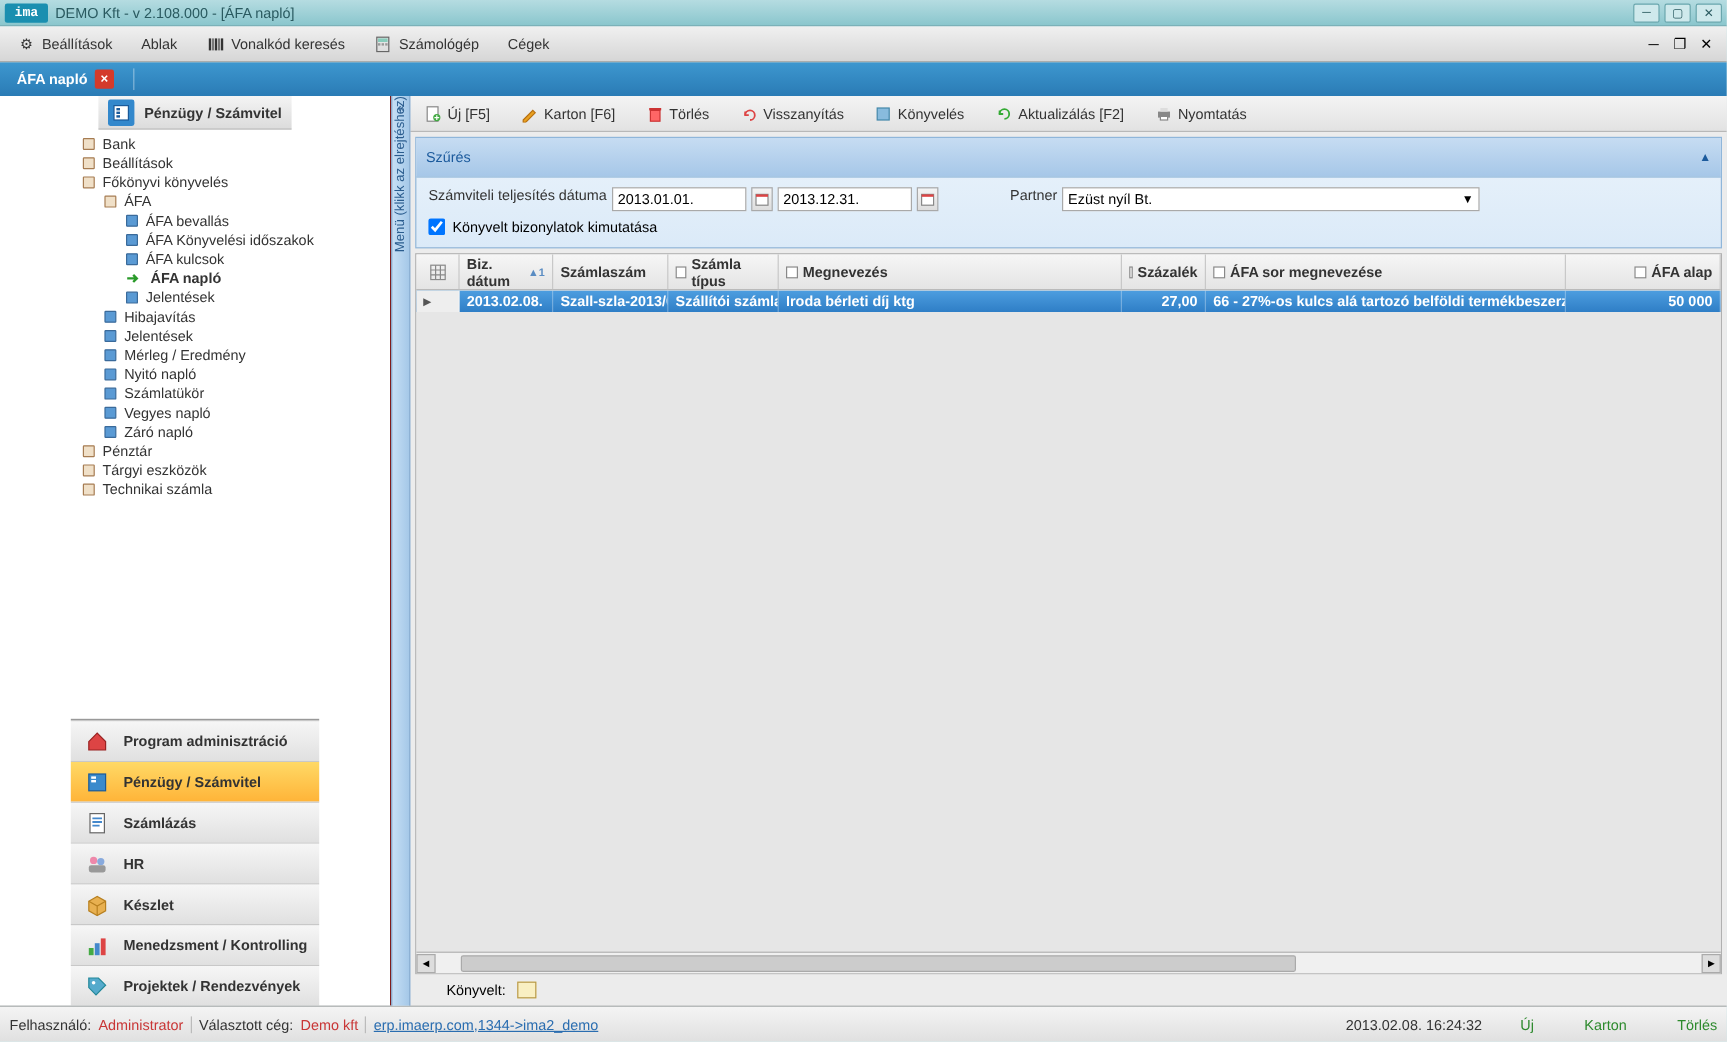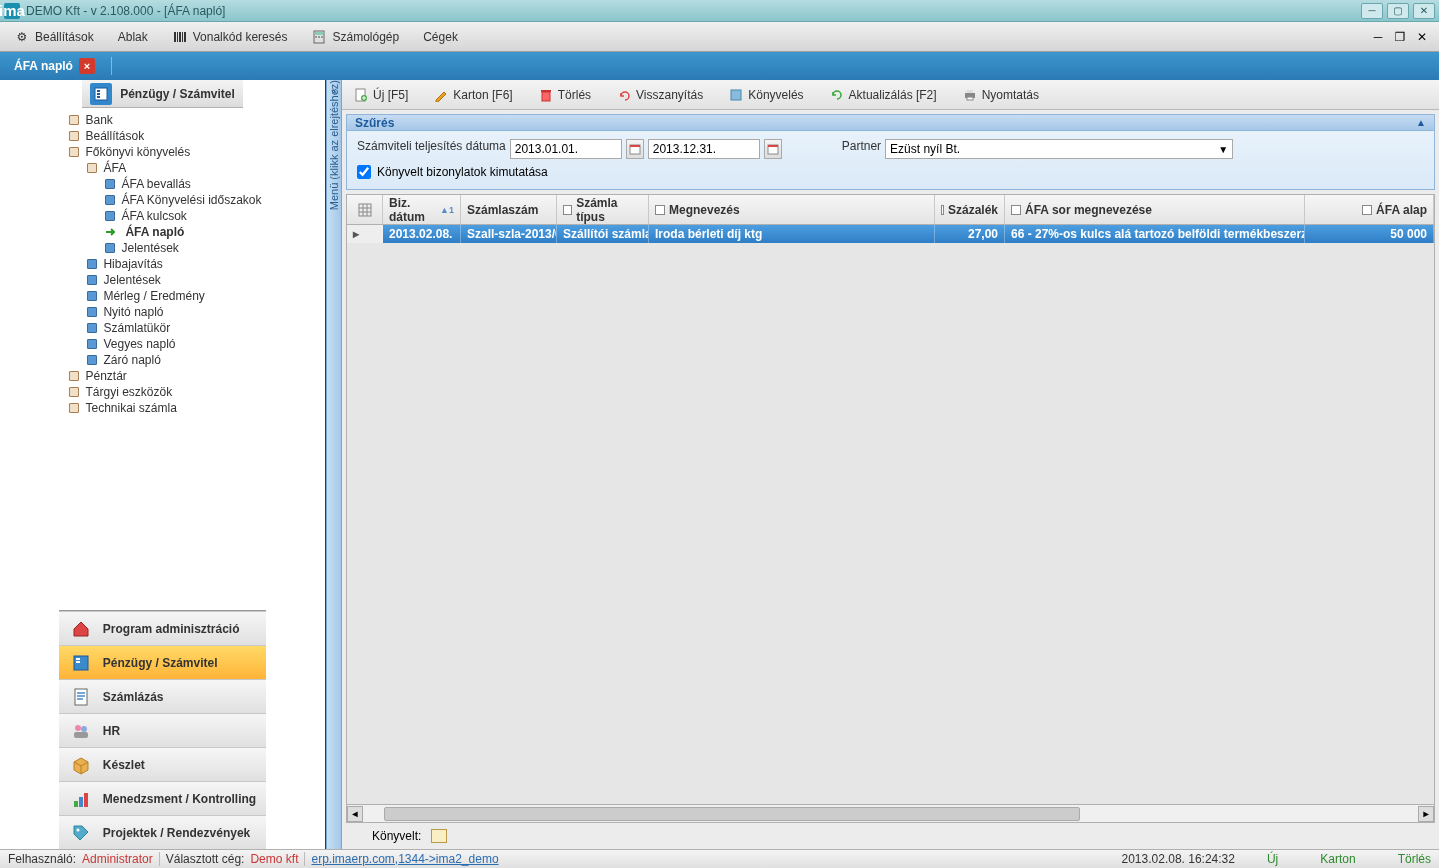--- a/index.html
+++ b/index.html
@@ -18,26 +18,26 @@
 .titlebar {
   height: 22px;
   background: linear-gradient(#b5dce1, #8ac6cd);
   border-bottom: 1px solid #6aa6ad;
   display: flex;
   align-items: center;
   padding: 0 4px;
   color: #2a5a60;
 }
 .titlebar .app-icon {
-  width: 16px; height: 16px;
+  width: 36px; height: 16px;
   background: #1a8fb0;
   border-radius: 2px;
   margin-right: 6px;
   display: inline-flex; align-items: center; justify-content: center;
-  color: #fff; font-size: 15px; font-weight: bold;
+  color: #fff; font-size: 11px; font-weight: bold; font-family: Liberation Mono, monospace;
 }
 .titlebar .title { flex: 1; }
 .titlebar .win-btns { display: flex; gap: 4px; }
 .titlebar .win-btn {
   width: 22px; height: 16px;
   border: 1px solid #6aa6ad;
   border-radius: 2px;
   background: #cfe9ec;
   display: flex; align-items: center; justify-content: center;
   font-size: 10px;
@@ -237,27 +237,27 @@
   width:14px;height:14px;display:inline-flex;align-items:center;justify-content:center;
 }
 
 
 .filter-panel {
   border: 1px solid #8fb6da;
   background: linear-gradient(#eaf3fb,#dbeaf8);
   margin: 4px 4px 0 4px;
 }
 .filter-header {
-  height: 16px;
+  height: 33px;
   background: linear-gradient(#c6dcf2, #a6c7e8);
   border-bottom: 1px solid #8fb6da;
   display: flex; align-items:center;
   padding: 0 8px;
   color: #1b5a9c;
-  font-weight: bold;
+  font-weight: normal;
   justify-content: space-between;
 }
 .filter-header .collapse { font-size: 10px; cursor:pointer; }
 .filter-body {
   padding: 8px 10px 10px 10px;
   display: flex;
   flex-direction: column;
   gap: 6px;
 }
 .filter-row {
@@ -380,21 +380,21 @@
   background:#ececec;
 }
 .legend-swatch {
   width:16px;height:14px;
   background:#f9efc2;
   border:1px solid #b89a4a;
 }
 
 
 .statusbar {
-  height: 19px;
+  height: 30px;
   background: linear-gradient(#f4f4f4,#e0e0e0);
   border-top: 1px solid #b0b0b0;
   display:flex;
   align-items:center;
   padding: 0 8px;
   gap: 6px;
   font-size:12px;
   color:#333;
 }
 .statusbar .sep { width:1px;height:14px;background:#bbb; }

